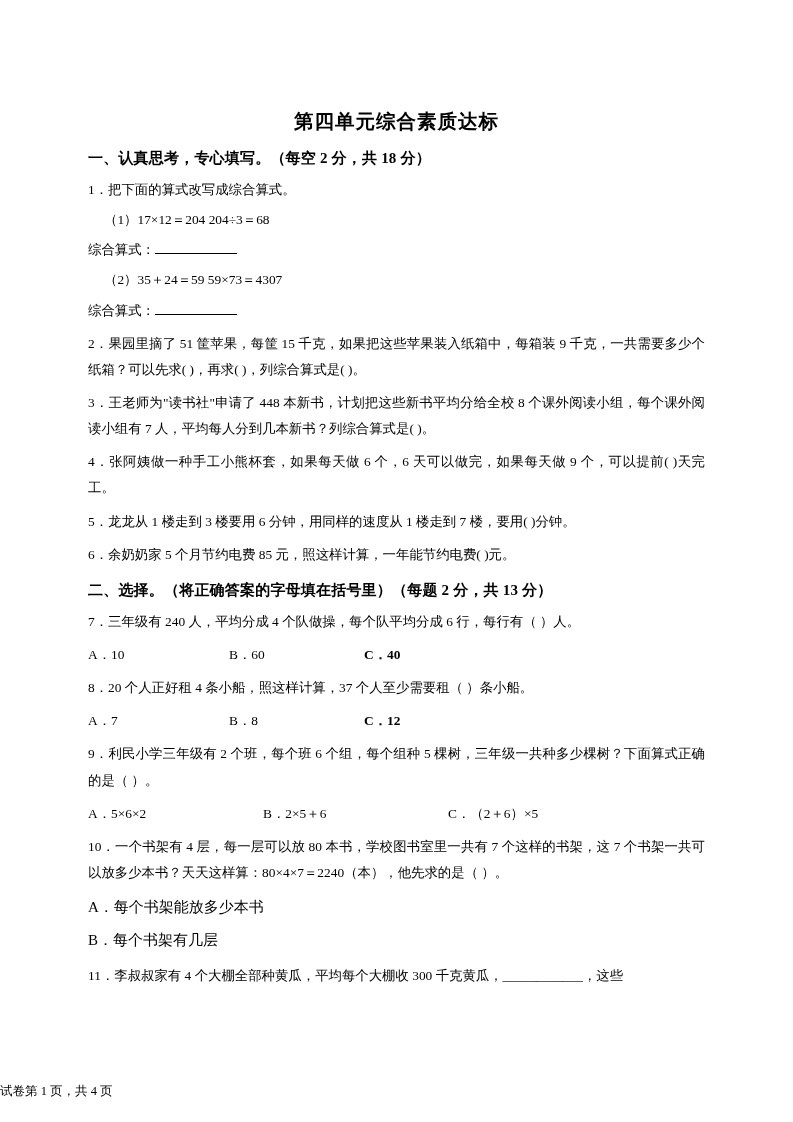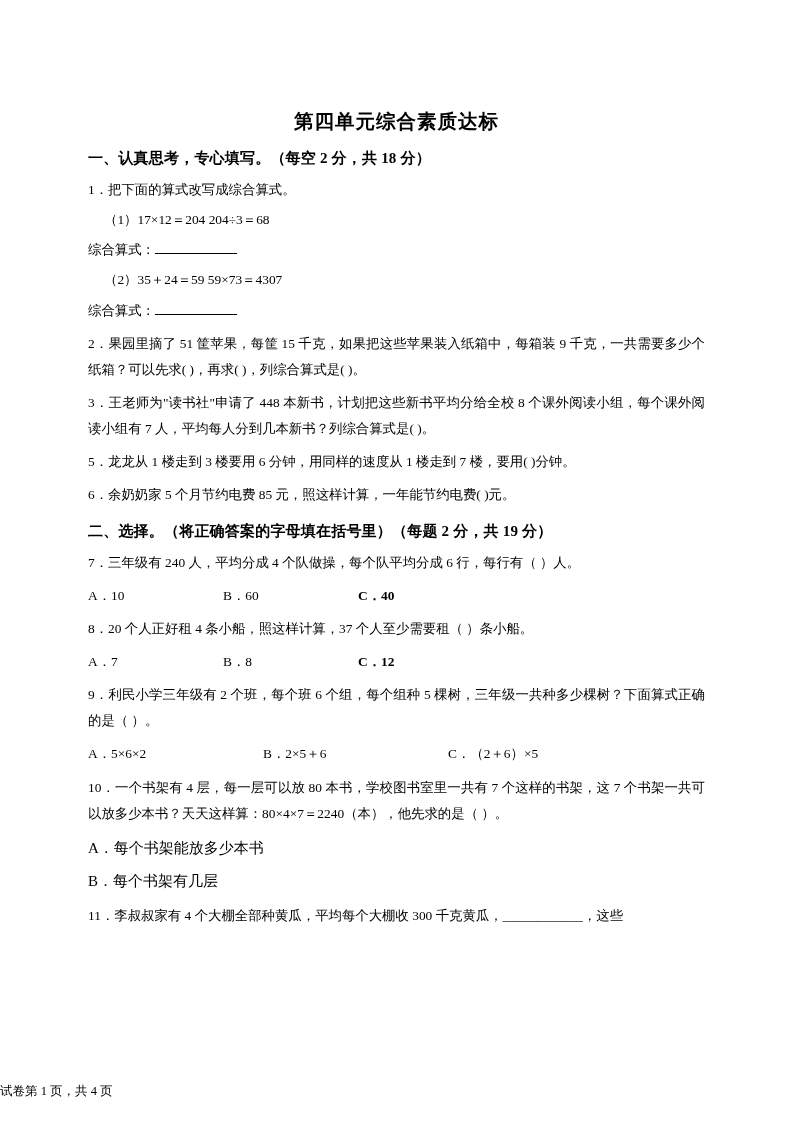--- a/index.html
+++ b/index.html
@@ -57,21 +57,21 @@
   .options {
     font-size: 13.4px;
     line-height: 1.95;
     margin: 0 0 7px 0;
     display: flex;
   }
   .options .opt {
     display: inline-block;
   }
   .opt-a { width: 135px; }
-  .opt-b { width: 135px; }
+  .opt-b { width: 135px; margin-left: 6px; }
   .opt-c { width: 135px; font-weight: bold; }
   .opt-wide-a { width: 175px; }
   .opt-wide-b { width: 185px; }
   .choice-line {
     font-size: 15px;
     line-height: 1.95;
     margin: 0 0 4px 0;
   }
   .footer {
     position: absolute;
@@ -102,26 +102,27 @@
   <div class="q compact indent-sub">（2）35＋24＝59    59×73＝4307</div>
 
   <div class="q">
     <span>综合算式：</span><span class="blank-line bl-80"></span>
   </div>
 
   <div class="q">2．果园里摘了 51 筐苹果，每筐 15 千克，如果把这些苹果装入纸箱中，每箱装 9 千克，一共需要多少个纸箱？可以先求(            )，再求(            )，列综合算式是(            )。</div>
 
   <div class="q">3．王老师为"读书社"申请了 448 本新书，计划把这些新书平均分给全校 8 个课外阅读小组，每个课外阅读小组有 7 人，平均每人分到几本新书？列综合算式是(            )。</div>
 
+  <div class="q">4．张阿姨做一种手工小熊杯套，如果每天做 6 个，6 天可以做完，如果每天做 9 个，可以提前(          )天完工。</div>
 
   <div class="q">5．龙龙从 1 楼走到 3 楼要用 6 分钟，用同样的速度从 1 楼走到 7 楼，要用(            )分钟。</div>
 
   <div class="q">6．余奶奶家 5 个月节约电费 85 元，照这样计算，一年能节约电费(            )元。</div>
 
-  <div class="section-head">二、选择。（将正确答案的字母填在括号里）（每题 2 分，共 19 分）</div>
+  <div class="section-head">二、选择。（将正确答案的字母填在括号里）（每题 2 分，共 13 分）</div>
 
   <div class="q">7．三年级有 240 人，平均分成 4 个队做操，每个队平均分成 6 行，每行有（    ）人。</div>
   <div class="options">
     <span class="opt opt-a">A．10</span>
     <span class="opt opt-b">B．60</span>
     <span class="opt opt-c">C．40</span>
   </div>
 
   <div class="q">8．20 个人正好租 4 条小船，照这样计算，37 个人至少需要租（    ）条小船。</div>
   <div class="options">

